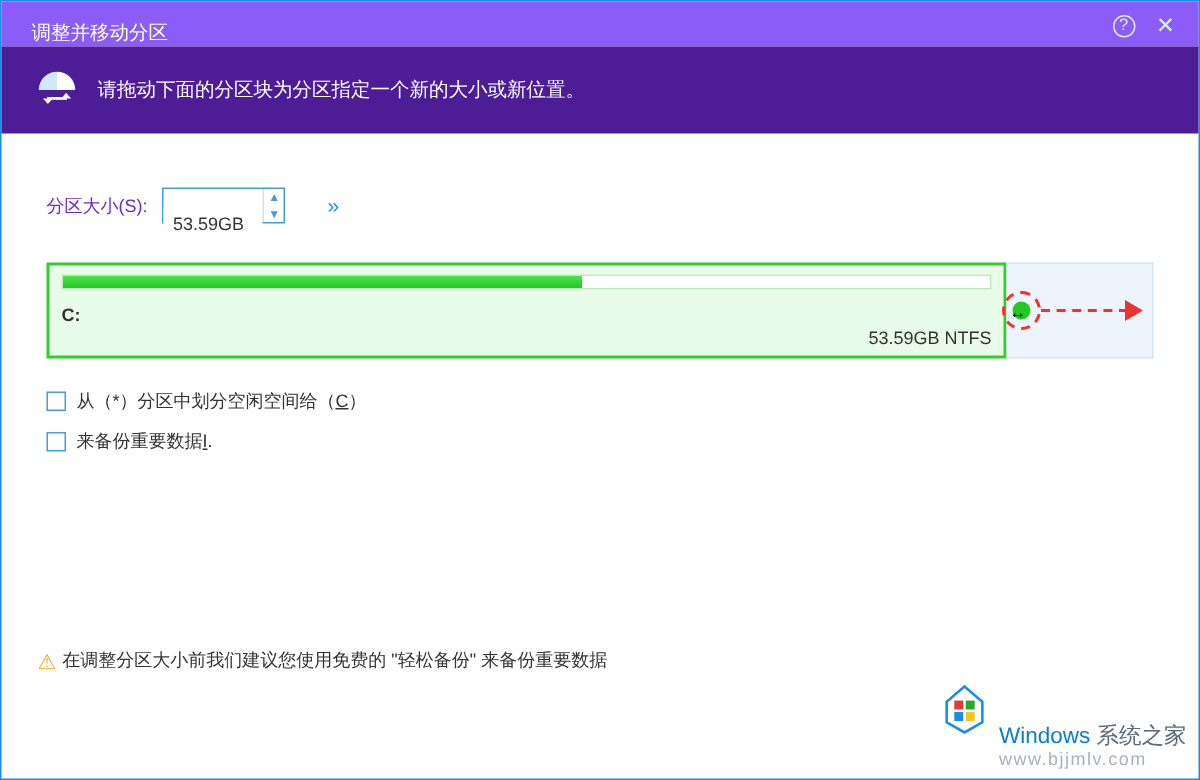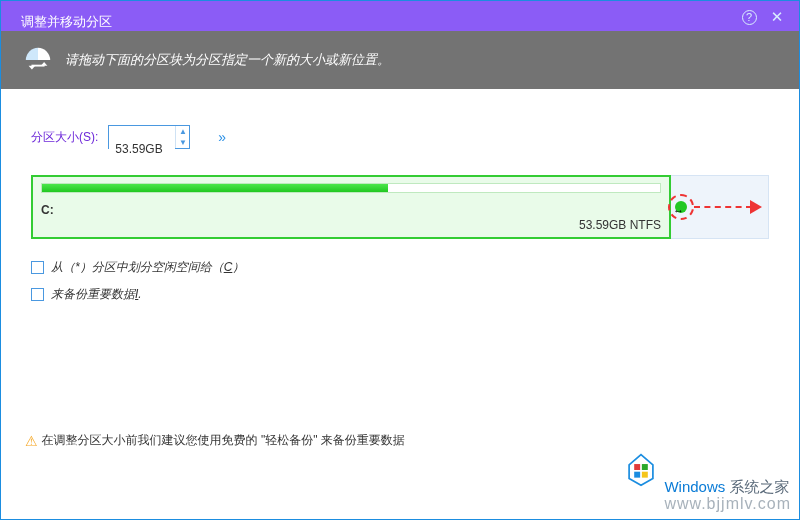--- a/index.html
+++ b/index.html
@@ -36,26 +36,25 @@
       height: 28px;
       display: flex;
       align-items: center;
       justify-content: center;
       cursor: pointer;
       font-size: 15px;
       color: #d9eefe;
     }
     .banner {
       height: 58px;
-      background: #737373;
+      background: #4c1d95;
       display: flex;
       align-items: center;
       padding: 0 22px;
       color: #fff;
-      font-style: italic;
     }
     .banner .banner-icon {
       width: 30px;
       height: 30px;
       margin-right: 12px;
       position: relative;
     }
     .banner .banner-text {
       font-size: 13px;
     }
@@ -202,21 +201,20 @@
       width: 0; height: 0;
       border-top: 7px solid transparent;
       border-bottom: 7px solid transparent;
       border-left: 12px solid #e33;
     }
     .checks {
       margin-top: 20px;
       display: flex;
       flex-direction: column;
       gap: 10px;
-      font-style: italic;
     }
     .checkbox-row {
       display: flex;
       align-items: center;
       gap: 7px;
     }
     .cb {
       width: 13px; height: 13px;
       border: 1px solid #4a98e0;
       background: #fff;
@@ -255,21 +253,21 @@
       color: #0a7bd6;
       font-size: 15px;
       font-weight: 500;
       margin-top: 48px;
     }
     .wm-main .cn {
       color: #5a6a7a;
     }
     .wm-sub {
       color: #a8b2bb;
-      font-size: 16px;
+      font-size: 12px;
       letter-spacing: 1px;
     }
   </style>
 </head>
 <body>
 
 <div class="window">
 
   <div class="title-bar">
     <div class="title">调整并移动分区</div>

